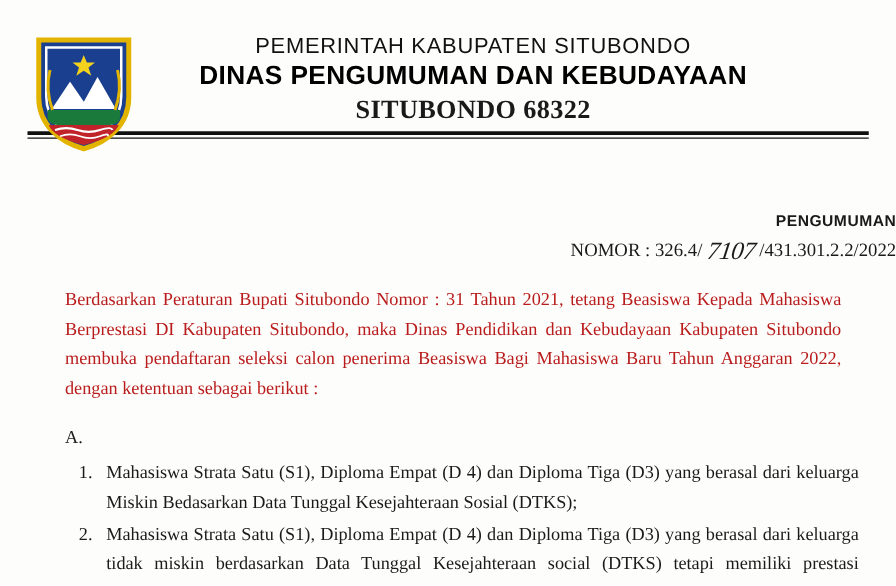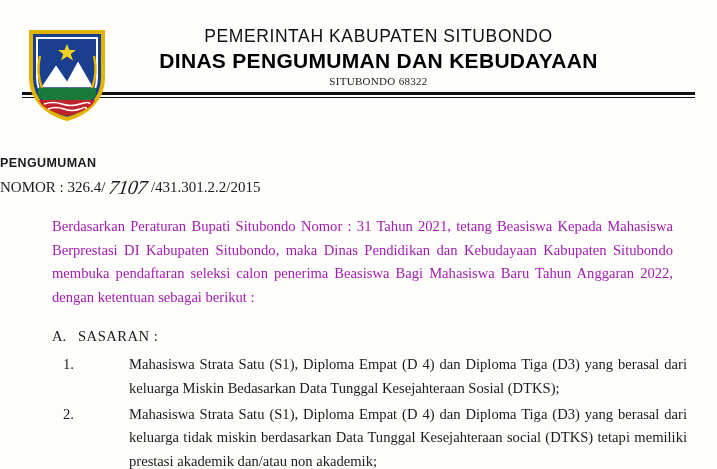--- a/index.html
+++ b/index.html
@@ -54,43 +54,43 @@
     margin-top: 2px;
     color: #000;
   }
   .line3 {
     font-size: 15.5px;
     margin-top: 3px;
     color: #111;
     white-space: nowrap;
   }
   .line4 {
-    font-size: 11px;
-    font-weight: normal;
+    font-size: 21px;
+    font-weight: bold;
     margin-top: 2px;
     letter-spacing: 0.3px;
   }
   .rule-wrap {
     margin-top: 5px;
     padding: 0 22px;
   }
   .rule-thick {
     height: 3px;
     background: #111;
   }
   .rule-thin {
     height: 1px;
     background: #111;
     margin-top: 1.5px;
   }
 
   
   .title-block {
-    text-align: left;
-    margin-top: 18px;
+    text-align: right;
+    margin-top: 32px;
   }
   .announce-title {
     font-family: "Liberation Sans", sans-serif;
     font-size: 12.5px;
     font-weight: bold;
     letter-spacing: 0.4px;
   }
   .announce-number {
     font-size: 15px;
     margin-top: 4px;
@@ -108,21 +108,21 @@
     transform: skewX(-8deg);
     display: inline-block;
   }
 
   
   .body-text {
     margin: 18px 44px 0 52px;
     font-size: 14.6px;
     line-height: 1.62;
     text-align: justify;
-    color: #a21caf;
+    color: #b91c1c;
   }
   .section {
     margin-top: 16px;
     margin-left: 52px;
     margin-right: 30px;
     font-size: 14.6px;
   }
   .section-head {
     display: flex;
     gap: 10px;
@@ -147,21 +147,20 @@
     line-height: 1.62;
   }
   .num {
     flex: 0 0 22px;
     text-align: right;
     padding-right: 2px;
   }
   .item-text {
     flex: 1 1 auto;
     text-align: justify;
-    margin-left: 44px;
   }
 </style>
 </head>
 <body>
 
 <div class="page">
 
   <div class="letterhead">
 
     <div class="crest">
@@ -196,30 +195,29 @@
       <div class="rule-thick"></div>
       <div class="rule-thin"></div>
     </div>
   </div>
 
   <div class="title-block">
     <div class="announce-title">PENGUMUMAN</div>
     <div class="announce-number">
       <span>NOMOR : 326.4/</span>
       <span class="hand-number">7107</span>
-      <span>/431.301.2.2/2015</span>
+      <span>/431.301.2.2/2022</span>
     </div>
   </div>
 
   <div class="body-text">Berdasarkan Peraturan Bupati Situbondo Nomor : 31 Tahun 2021, tetang Beasiswa Kepada Mahasiswa Berprestasi DI Kabupaten Situbondo, maka  Dinas Pendidikan dan Kebudayaan Kabupaten Situbondo membuka pendaftaran seleksi calon penerima Beasiswa  Bagi Mahasiswa Baru Tahun Anggaran 2022, dengan ketentuan sebagai berikut :</div>
 
   <div class="section">
     <div class="section-head">
       <span class="section-letter">A.</span>
-      <span class="section-label">SASARAN :</span>
     </div>
     <ol class="items">
       <li>
         <span class="num">1.</span>
         <span class="item-text">Mahasiswa Strata Satu (S1), Diploma Empat (D 4) dan Diploma  Tiga (D3) yang berasal dari keluarga Miskin Bedasarkan Data Tunggal Kesejahteraan Sosial (DTKS);</span>
       </li>
       <li>
         <span class="num">2.</span>
         <span class="item-text">Mahasiswa Strata Satu (S1), Diploma Empat (D 4) dan Diploma  Tiga (D3) yang berasal dari keluarga tidak miskin berdasarkan Data Tunggal Kesejahteraan social (DTKS) tetapi memiliki prestasi akademik dan/atau non akademik;</span>
       </li>

